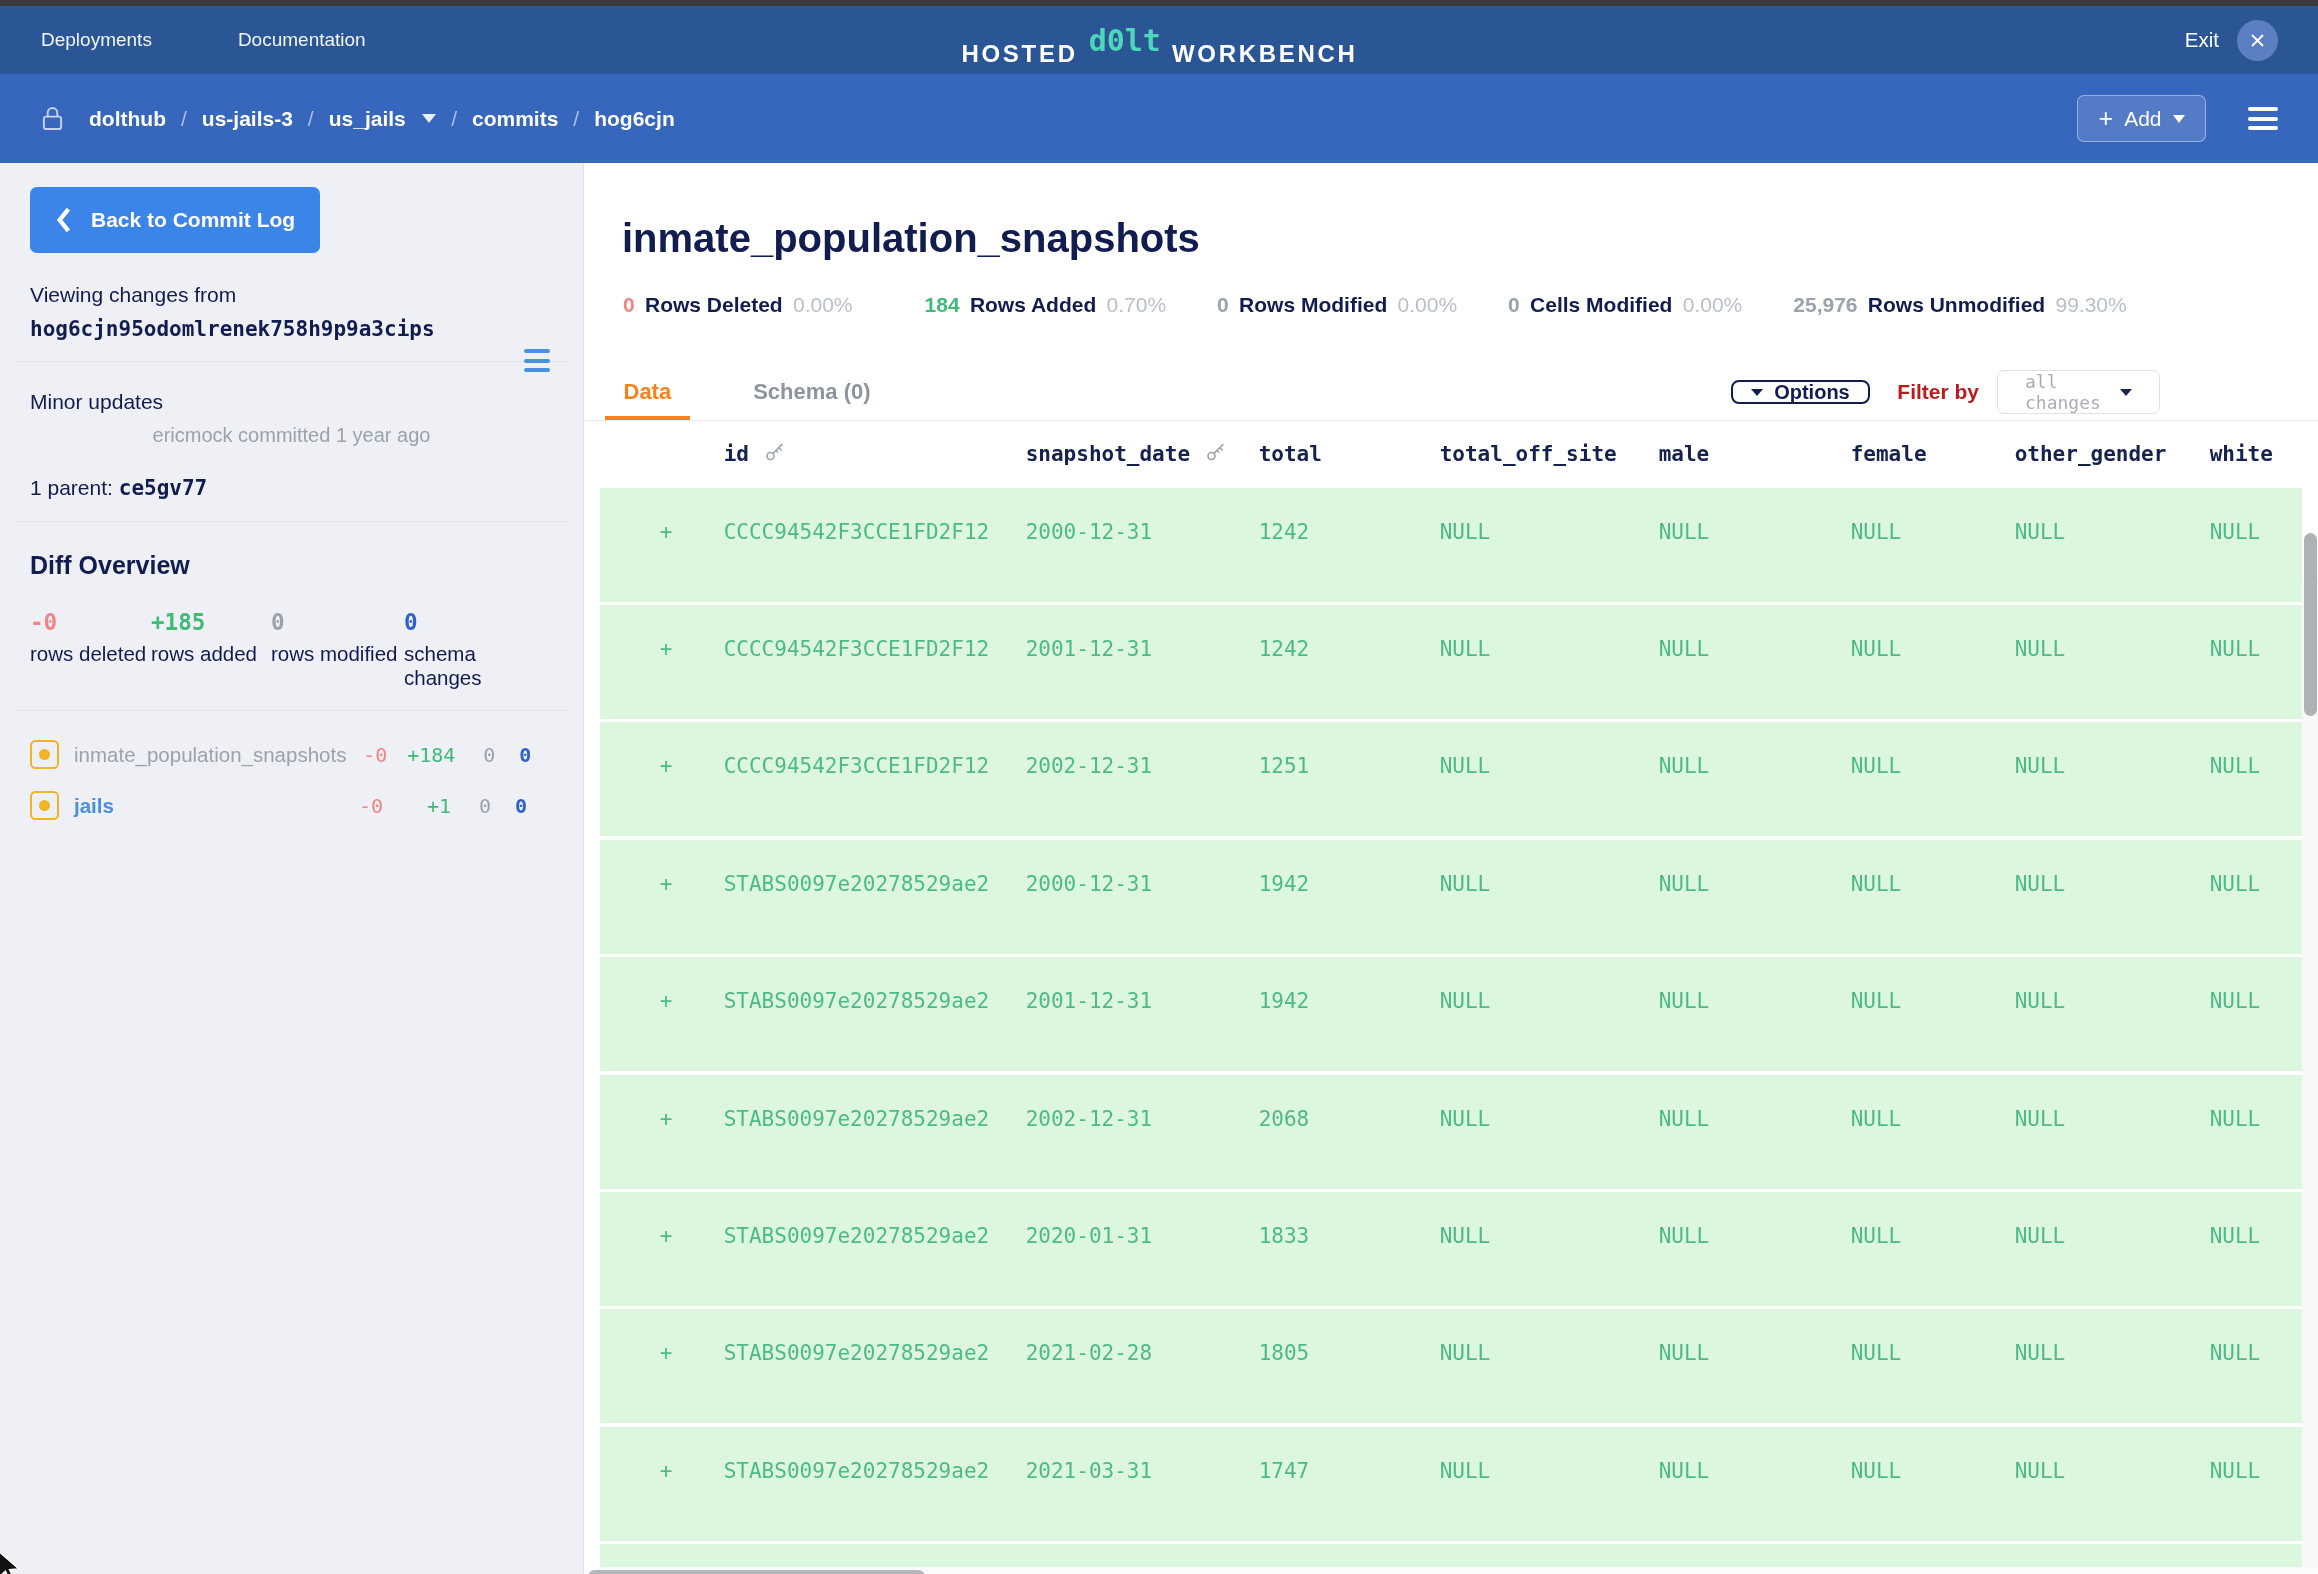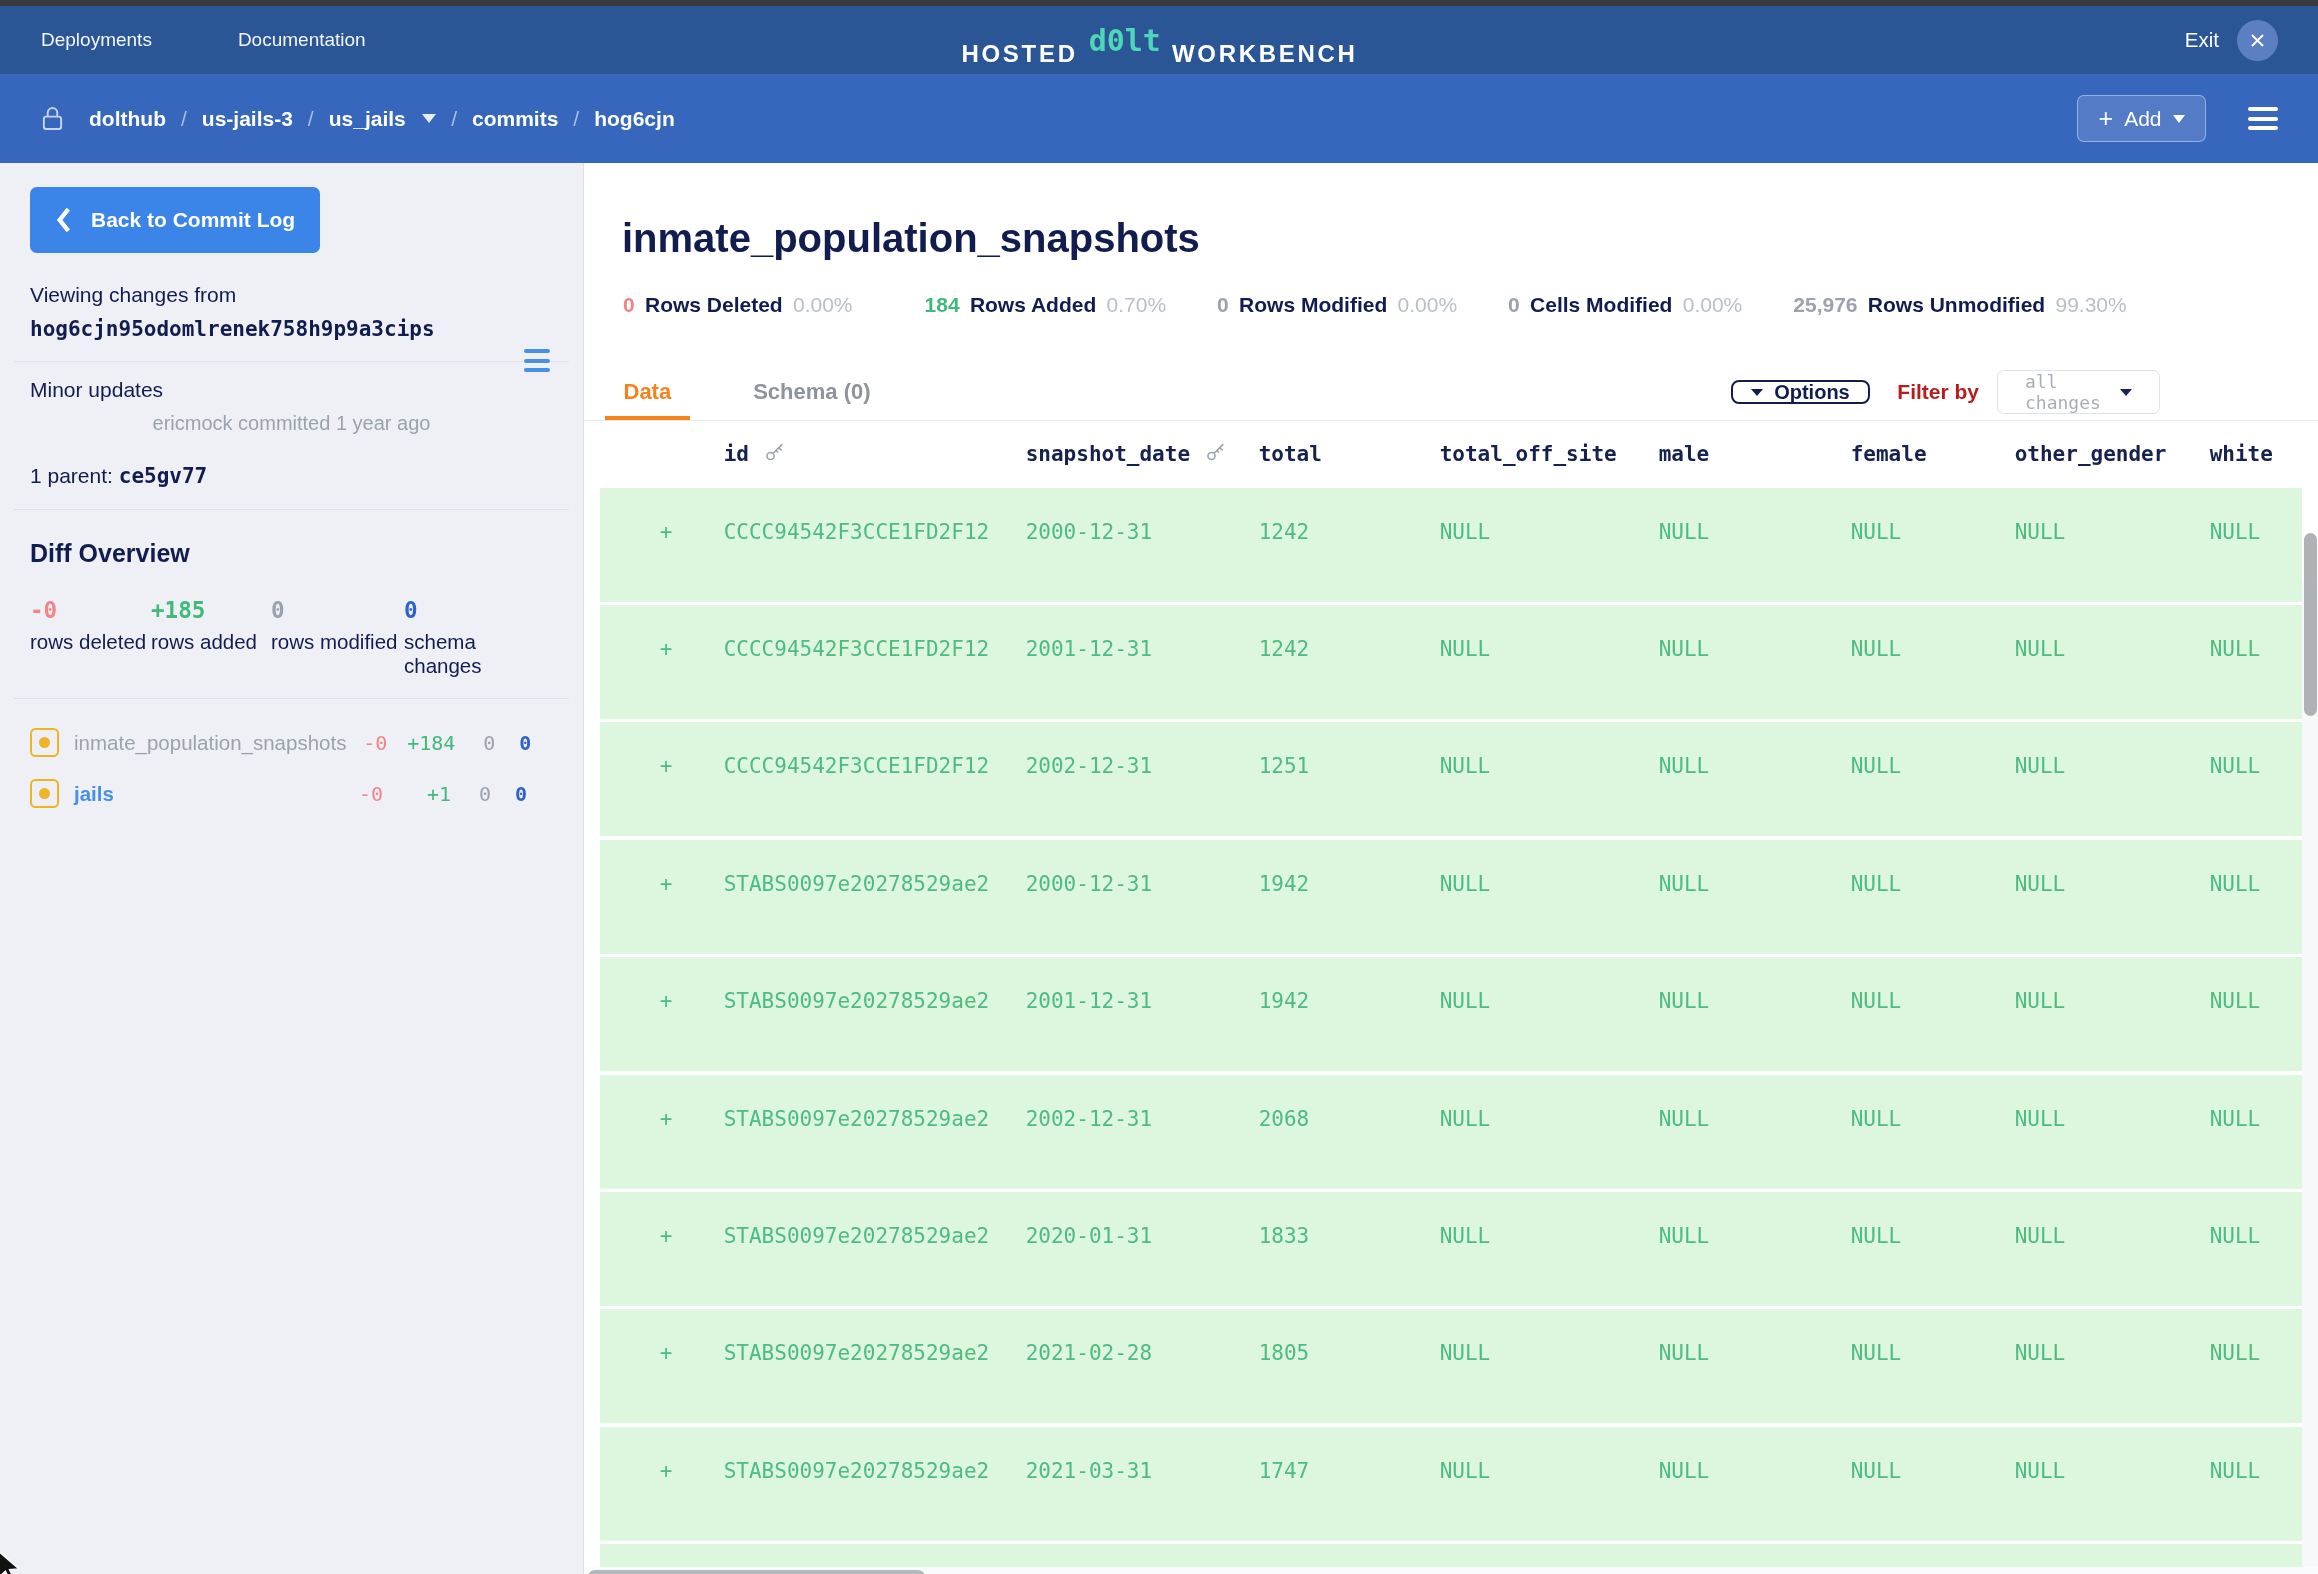--- a/index.html
+++ b/index.html
@@ -39,21 +39,21 @@
 
   
   .sidebar { width:584px; background:#eef0f5; border-right:0.7px solid #dcdfe6; padding:0 30px; position:relative; flex-shrink:0; }
   .back-btn { margin-top:24px; height:66px; background:#3c85e8; border-radius:6.8px; display:inline-flex; align-items:center; gap:18px; padding:0 25px; color:#fff; font-size:21px; font-weight:bold; cursor:pointer; }
   .back-btn svg { width:18px; height:26px; stroke:#fff; stroke-width:4; fill:none; }
   .hamb-blue { position:absolute; top:186px; right:33px; display:flex; flex-direction:column; gap:5.5px; cursor:pointer; }
   .hamb-blue span { width:26px; height:4.1px; background:#4a90e2; border-radius:2.1px; }
   .viewing-label { margin-top:30px; font-size:21px; color:#121d4f; }
   .commit-hash { margin-top:9.6px; font-size:21px; font-weight:bold; color:#121d4f; }
   .side-divider { border:none; border-top:0.7px solid #dfe2e8; margin:20.5px -15.7px 0 -15.7px; }
-  .commit-msg { margin-top:16px; font-size:21px; color:#121d4f; }
+  .commit-msg { margin-top:28px; font-size:21px; color:#121d4f; }
   .commit-meta { margin-top:10px; font-size:20px; color:#9aa3ad;text-align:center; }
   .parent-line { margin-top:29px; font-size:21px; color:#121d4f; }
   .parent-line b { font-family:"DejaVu Sans Mono", monospace; font-weight:bold; }
   .overview-title { margin-top:29px; font-size:25px; font-weight:bold; color:#121d4f; }
   .summary-grid { margin-top:29px; display:grid; grid-template-columns:121px 120px 133px auto; }
   .summary-num { font-family:"DejaVu Sans Mono", monospace; font-size:22.6px; font-weight:bold; }
   .summary-label { margin-top:6.8px; font-size:20.5px; color:#121d4f; }
   .table-list { margin-top:18px; }
   .tl-row { display:flex; align-items:center; height:51px; cursor:pointer; }
   .tl-icon { width:29px; height:29px; border:2.1px solid #f0b429; border-radius:5.5px; display:flex; align-items:center; justify-content:center; flex-shrink:0; }

